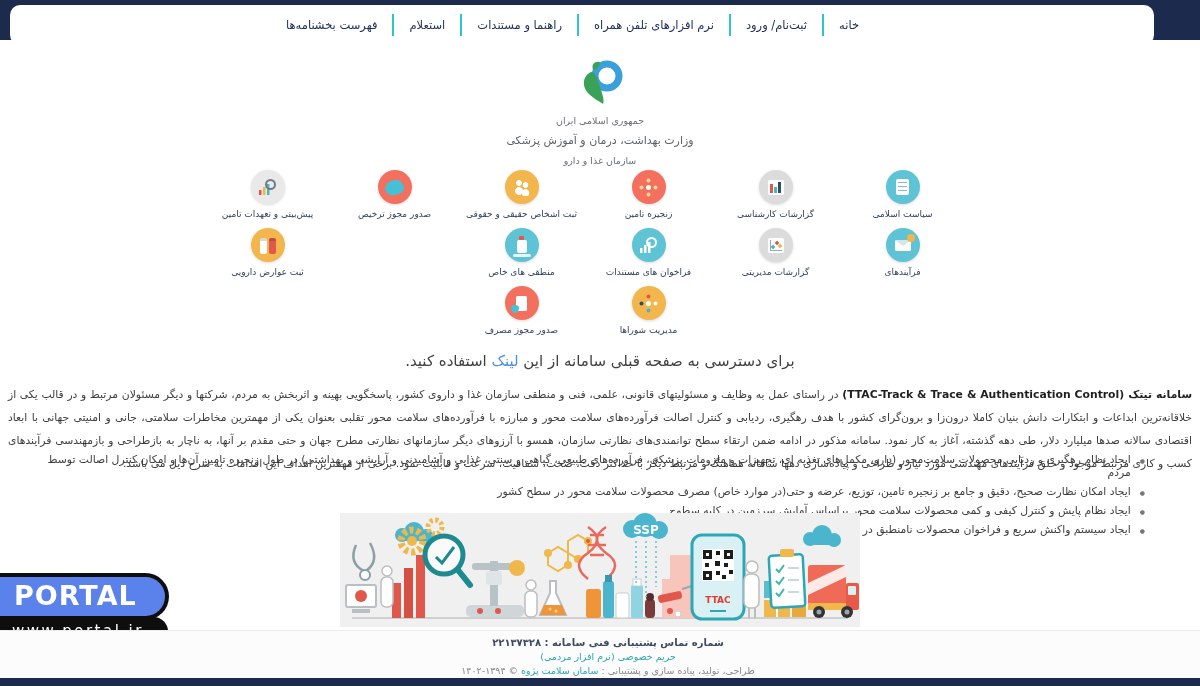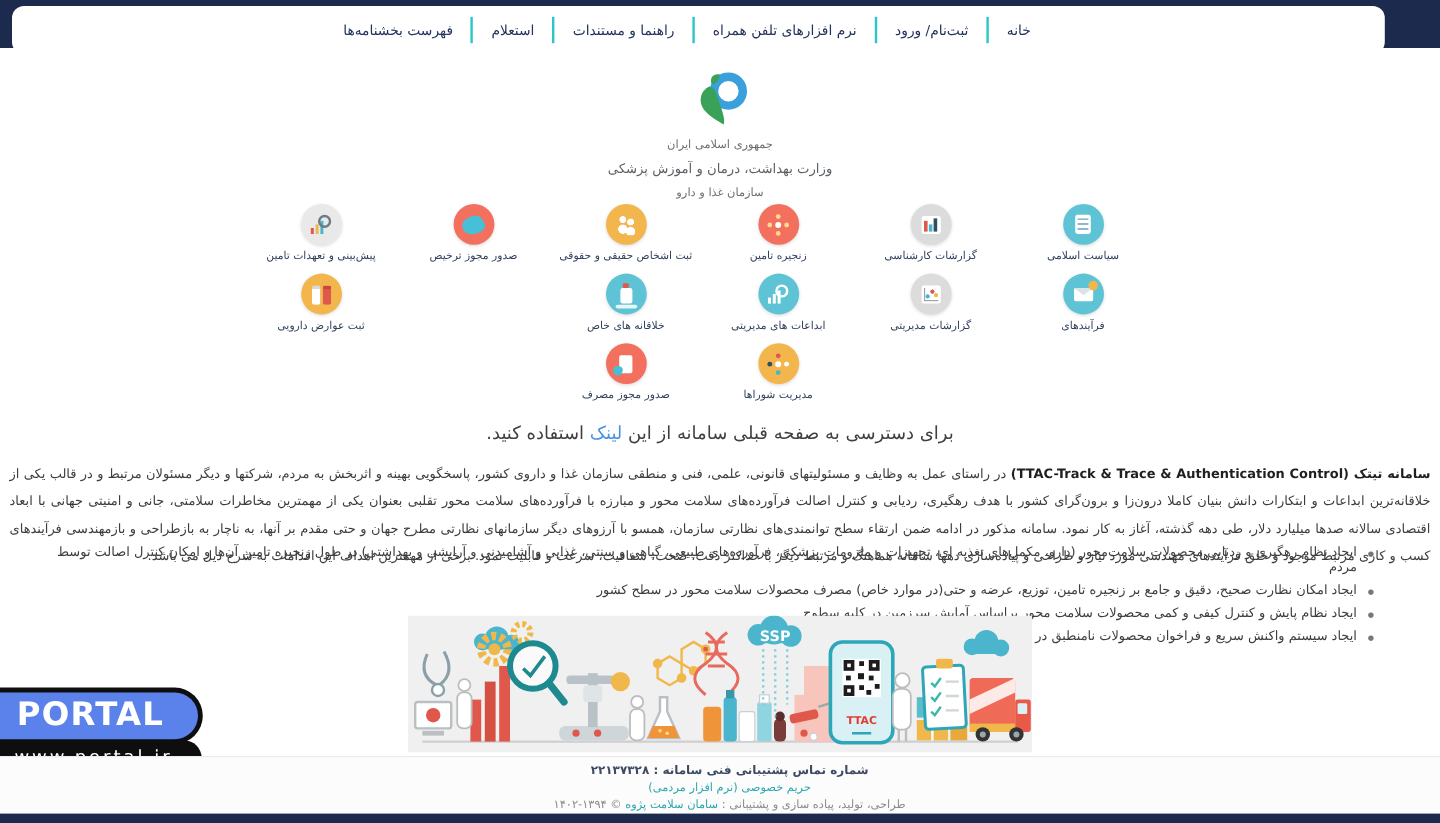--- a/index.html
+++ b/index.html
@@ -204,41 +204,41 @@
         <div class="svc-item network-icon">
           <div class="icon-circle" style="background: rgb(243, 112, 95);">
             <div class="ii"></div>
           </div>
           <div class="svc-label">زنجیره تامین</div>
         </div>
         <div class="svc-item chart-magnifier-icon">
           <div class="icon-circle" style="background: rgb(94, 195, 213);">
             <div class="ii"></div>
           </div>
-          <div class="svc-label">ابداعات های مدیریتی</div>
+          <div class="svc-label">فراخوان های مستندات</div>
         </div>
         <div class="svc-item council-network-icon">
           <div class="icon-circle" style="background: rgb(242, 182, 76);">
             <div class="ii"></div>
           </div>
           <div class="svc-label">مدیریت شوراها</div>
         </div>
       </div>
       <div class="svc-col">
         <div class="svc-item people-icon">
           <div class="icon-circle" style="background: rgb(242, 182, 76);">
             <div class="ii"></div>
           </div>
           <div class="svc-label">ثبت اشخاص حقیقی و حقوقی</div>
         </div>
         <div class="svc-item medicine-bottle-icon">
           <div class="icon-circle" style="background: rgb(94, 195, 213);">
             <div class="ii"></div>
           </div>
-          <div class="svc-label">خلاقانه های خاص</div>
+          <div class="svc-label">منطقی های خاص</div>
         </div>
         <div class="svc-item flask-document-icon">
           <div class="icon-circle" style="background: rgb(243, 112, 95);">
             <div class="ii"></div>
           </div>
           <div class="svc-label">صدور مجوز مصرف</div>
         </div>
       </div>
       <div class="svc-col">
         <div class="svc-item iran-map-icon">

